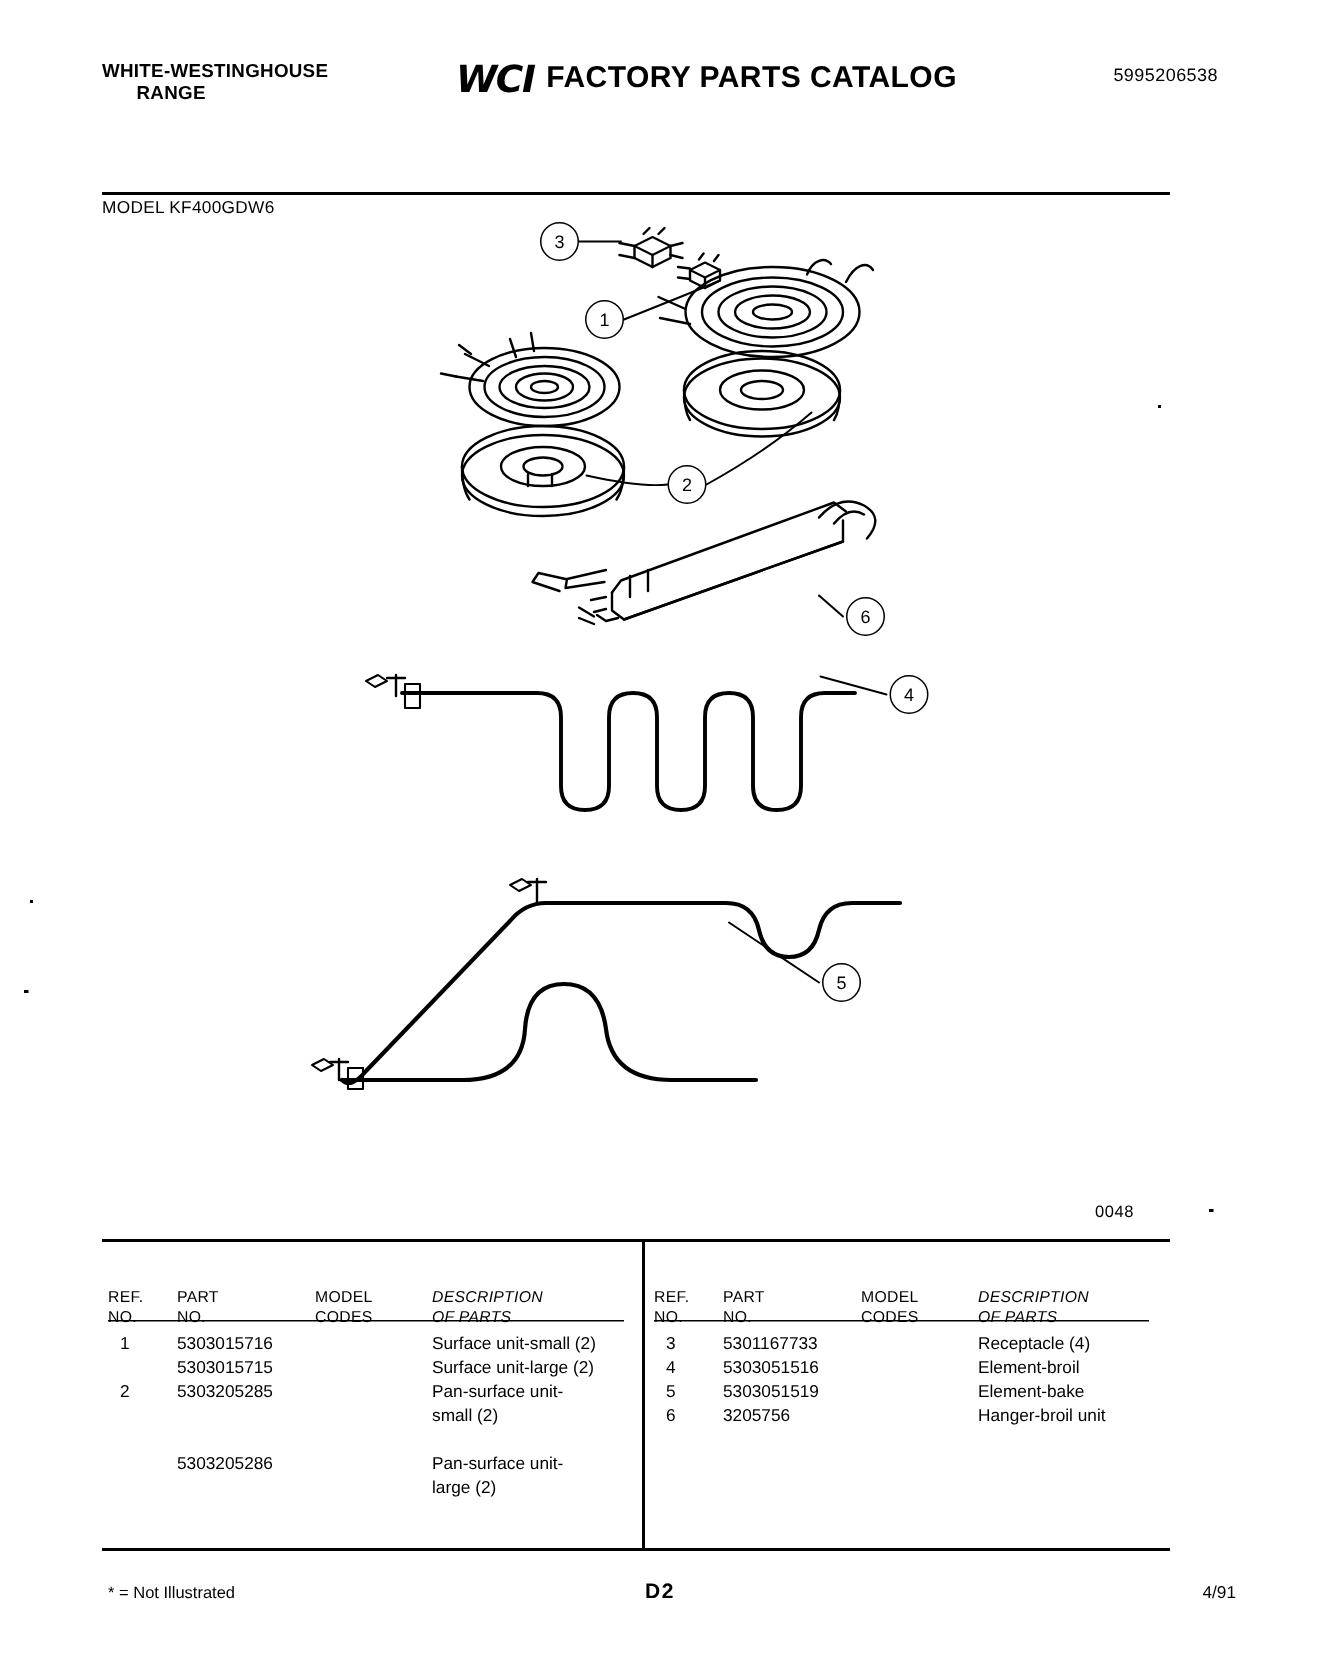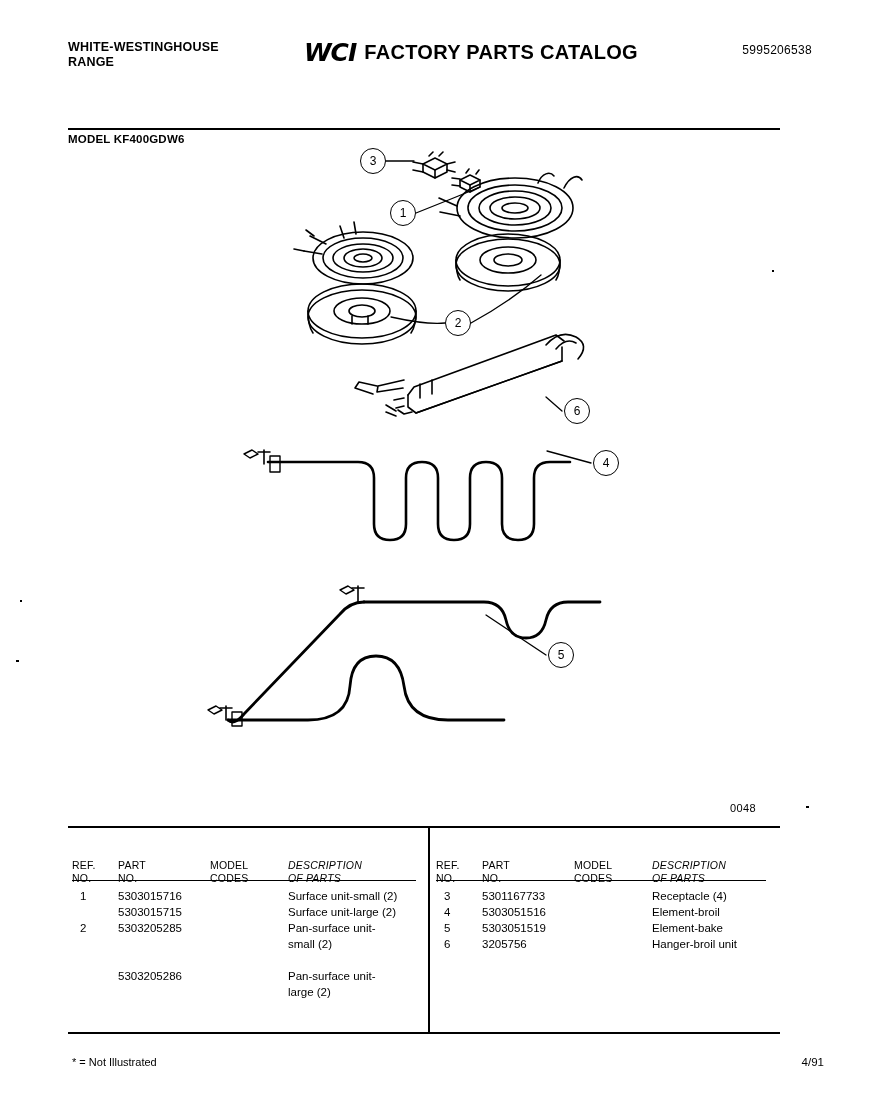--- a/index.html
+++ b/index.html
@@ -34,20 +34,21 @@
     position: absolute;
     left: 0;
     top: 0;
     font-size: 12.5px;
     font-weight: bold;
     letter-spacing: 0.2px;
     line-height: 15px;
   }
   .brand-line2 {
     display: block;
+    margin-left: 23px;
   }
   .catalog-wrap {
     position: absolute;
     left: 236px;
     top: 0px;
     display: flex;
     align-items: center;
   }
   .wci-logo {
     font-size: 25px;
@@ -79,21 +80,21 @@
     top: 128px;
     width: 712px;
     height: 2px;
     background: #000;
   }
   .model-label {
     position: absolute;
     left: 68px;
     top: 133px;
     font-size: 11.5px;
-    font-weight: bold;
+    font-weight: normal;
     letter-spacing: 0.2px;
   }
 
   
   .illustration {
     position: absolute;
     left: 68px;
     top: 140px;
     width: 712px;
     height: 680px;
@@ -484,15 +485,16 @@
       <div class="cell ref">6</div>
       <div class="cell part">3205756</div>
       <div class="cell codes"></div>
       <div class="cell desc">Hanger-broil unit</div>
     </div>
   </div>
 
   <div class="table-rule-bottom"></div>
 
   <div class="footer-note">* = Not Illustrated</div>
+  <div class="footer-page">D2</div>
   <div class="footer-date">4/91</div>
 
 </div>
 
 </body></html>

